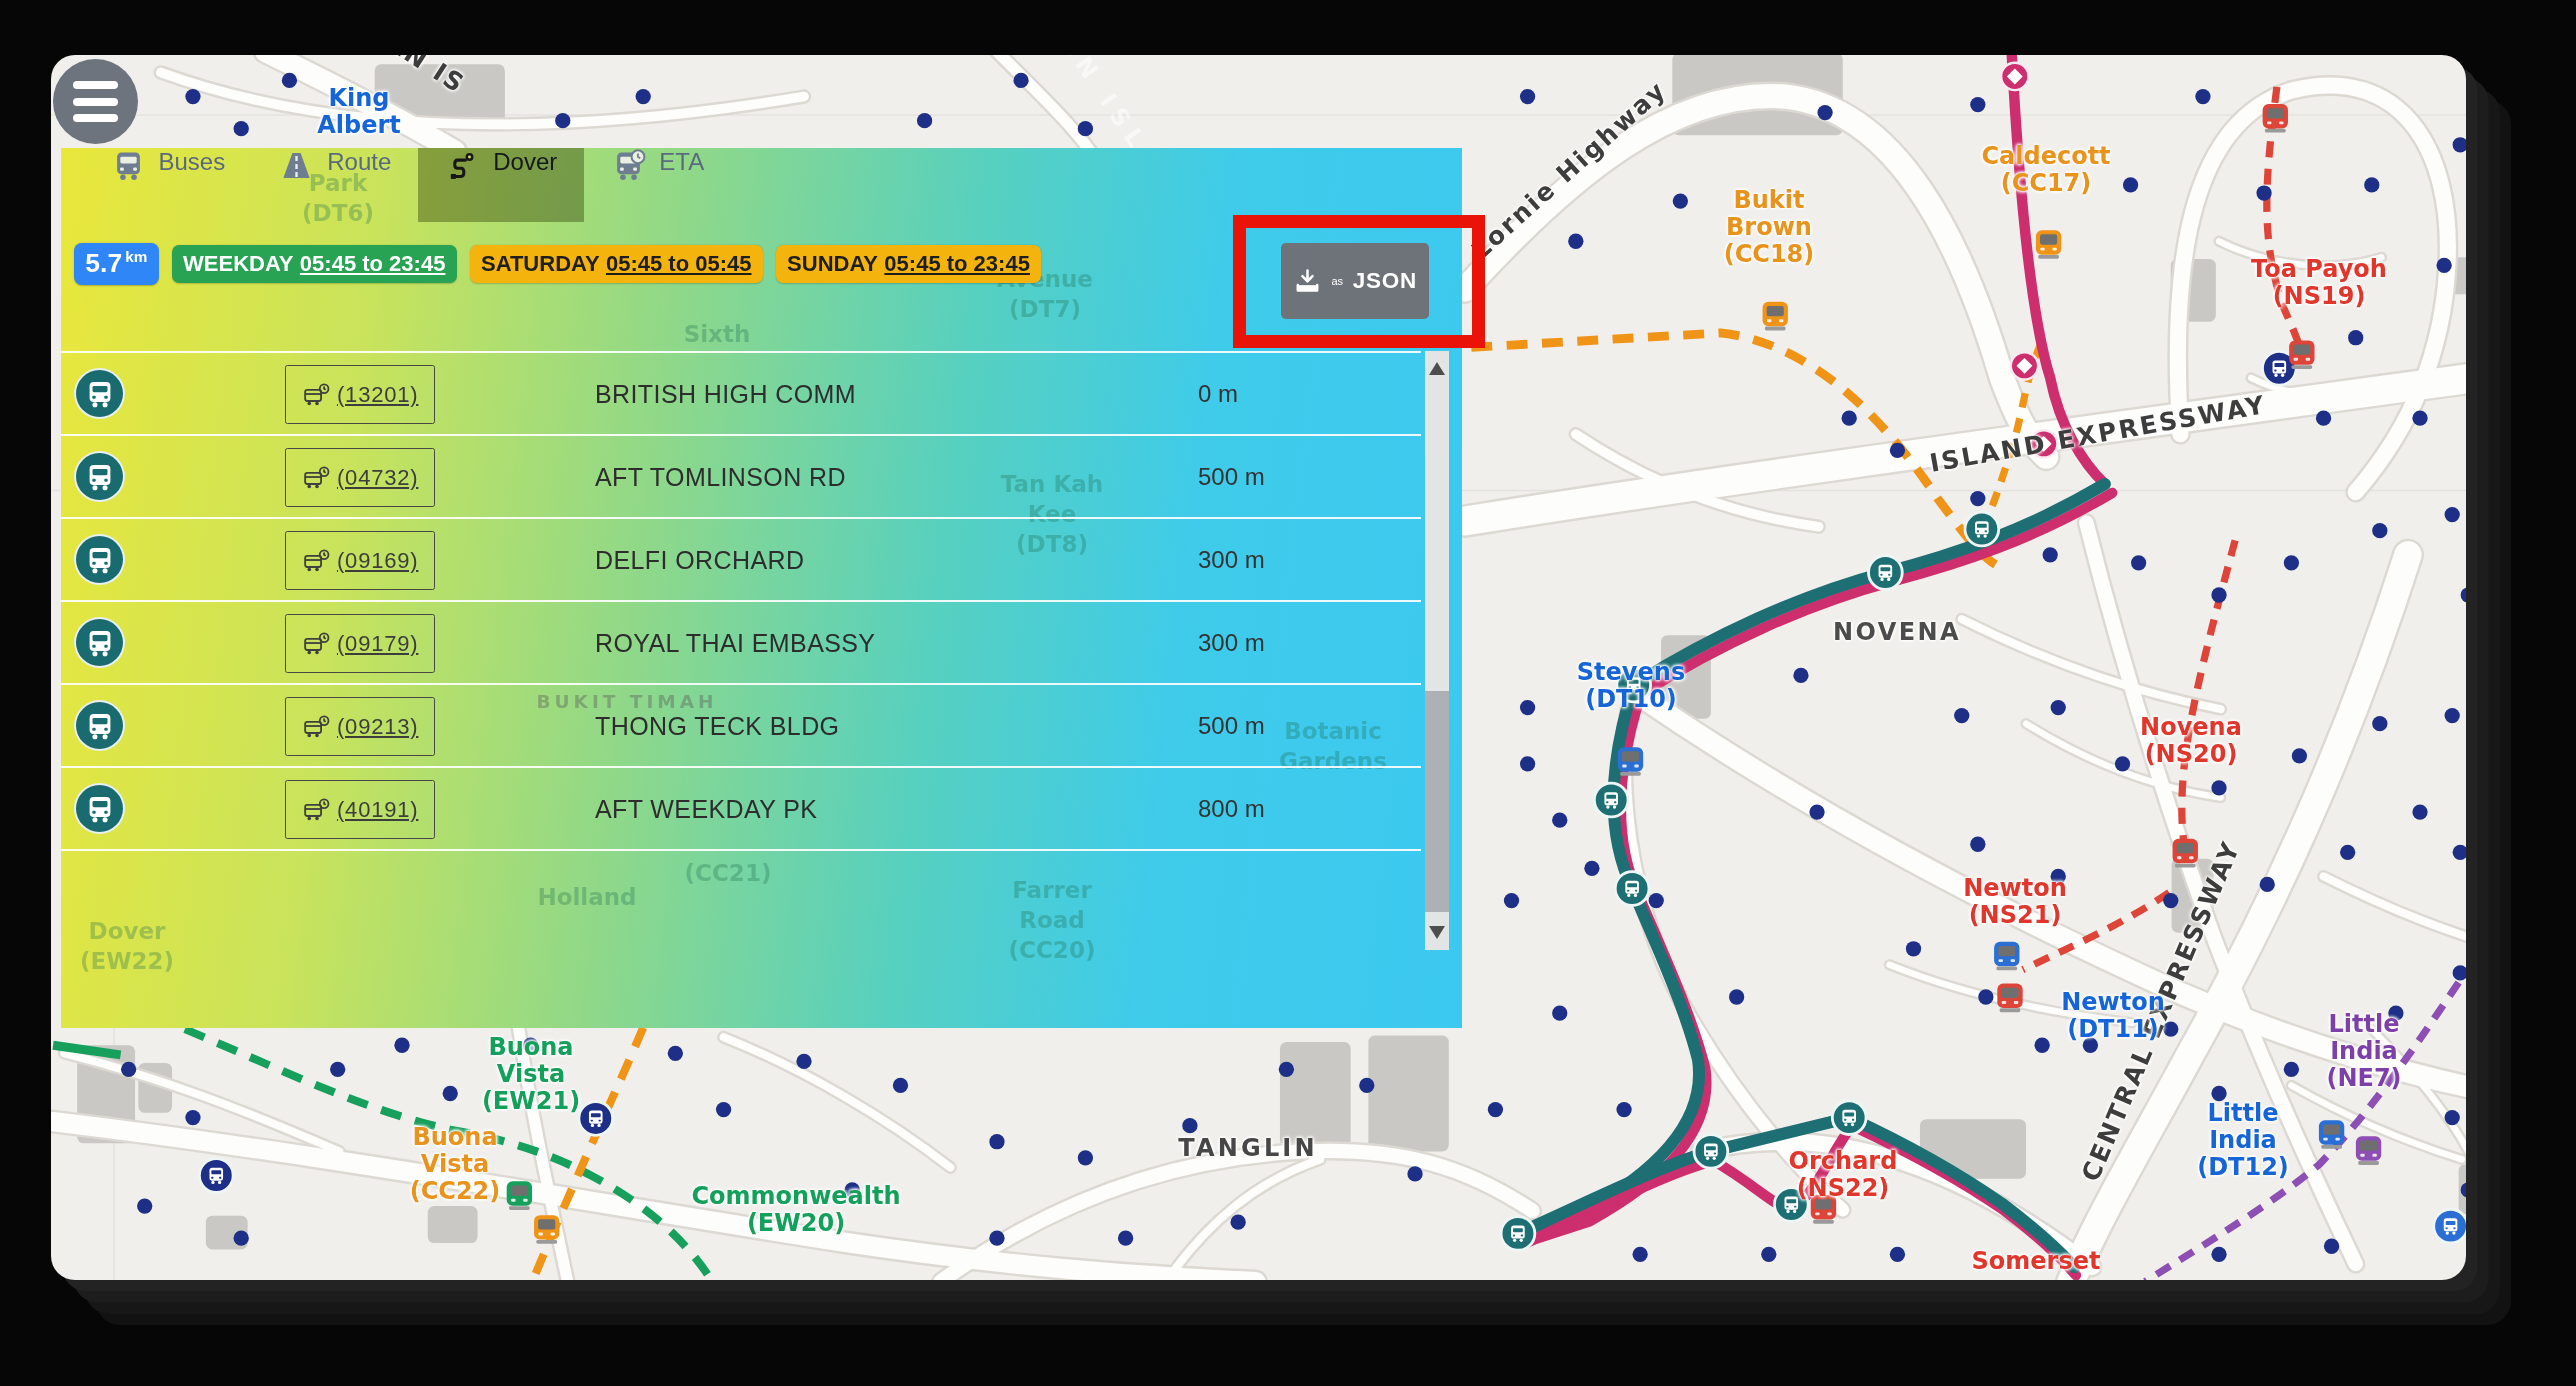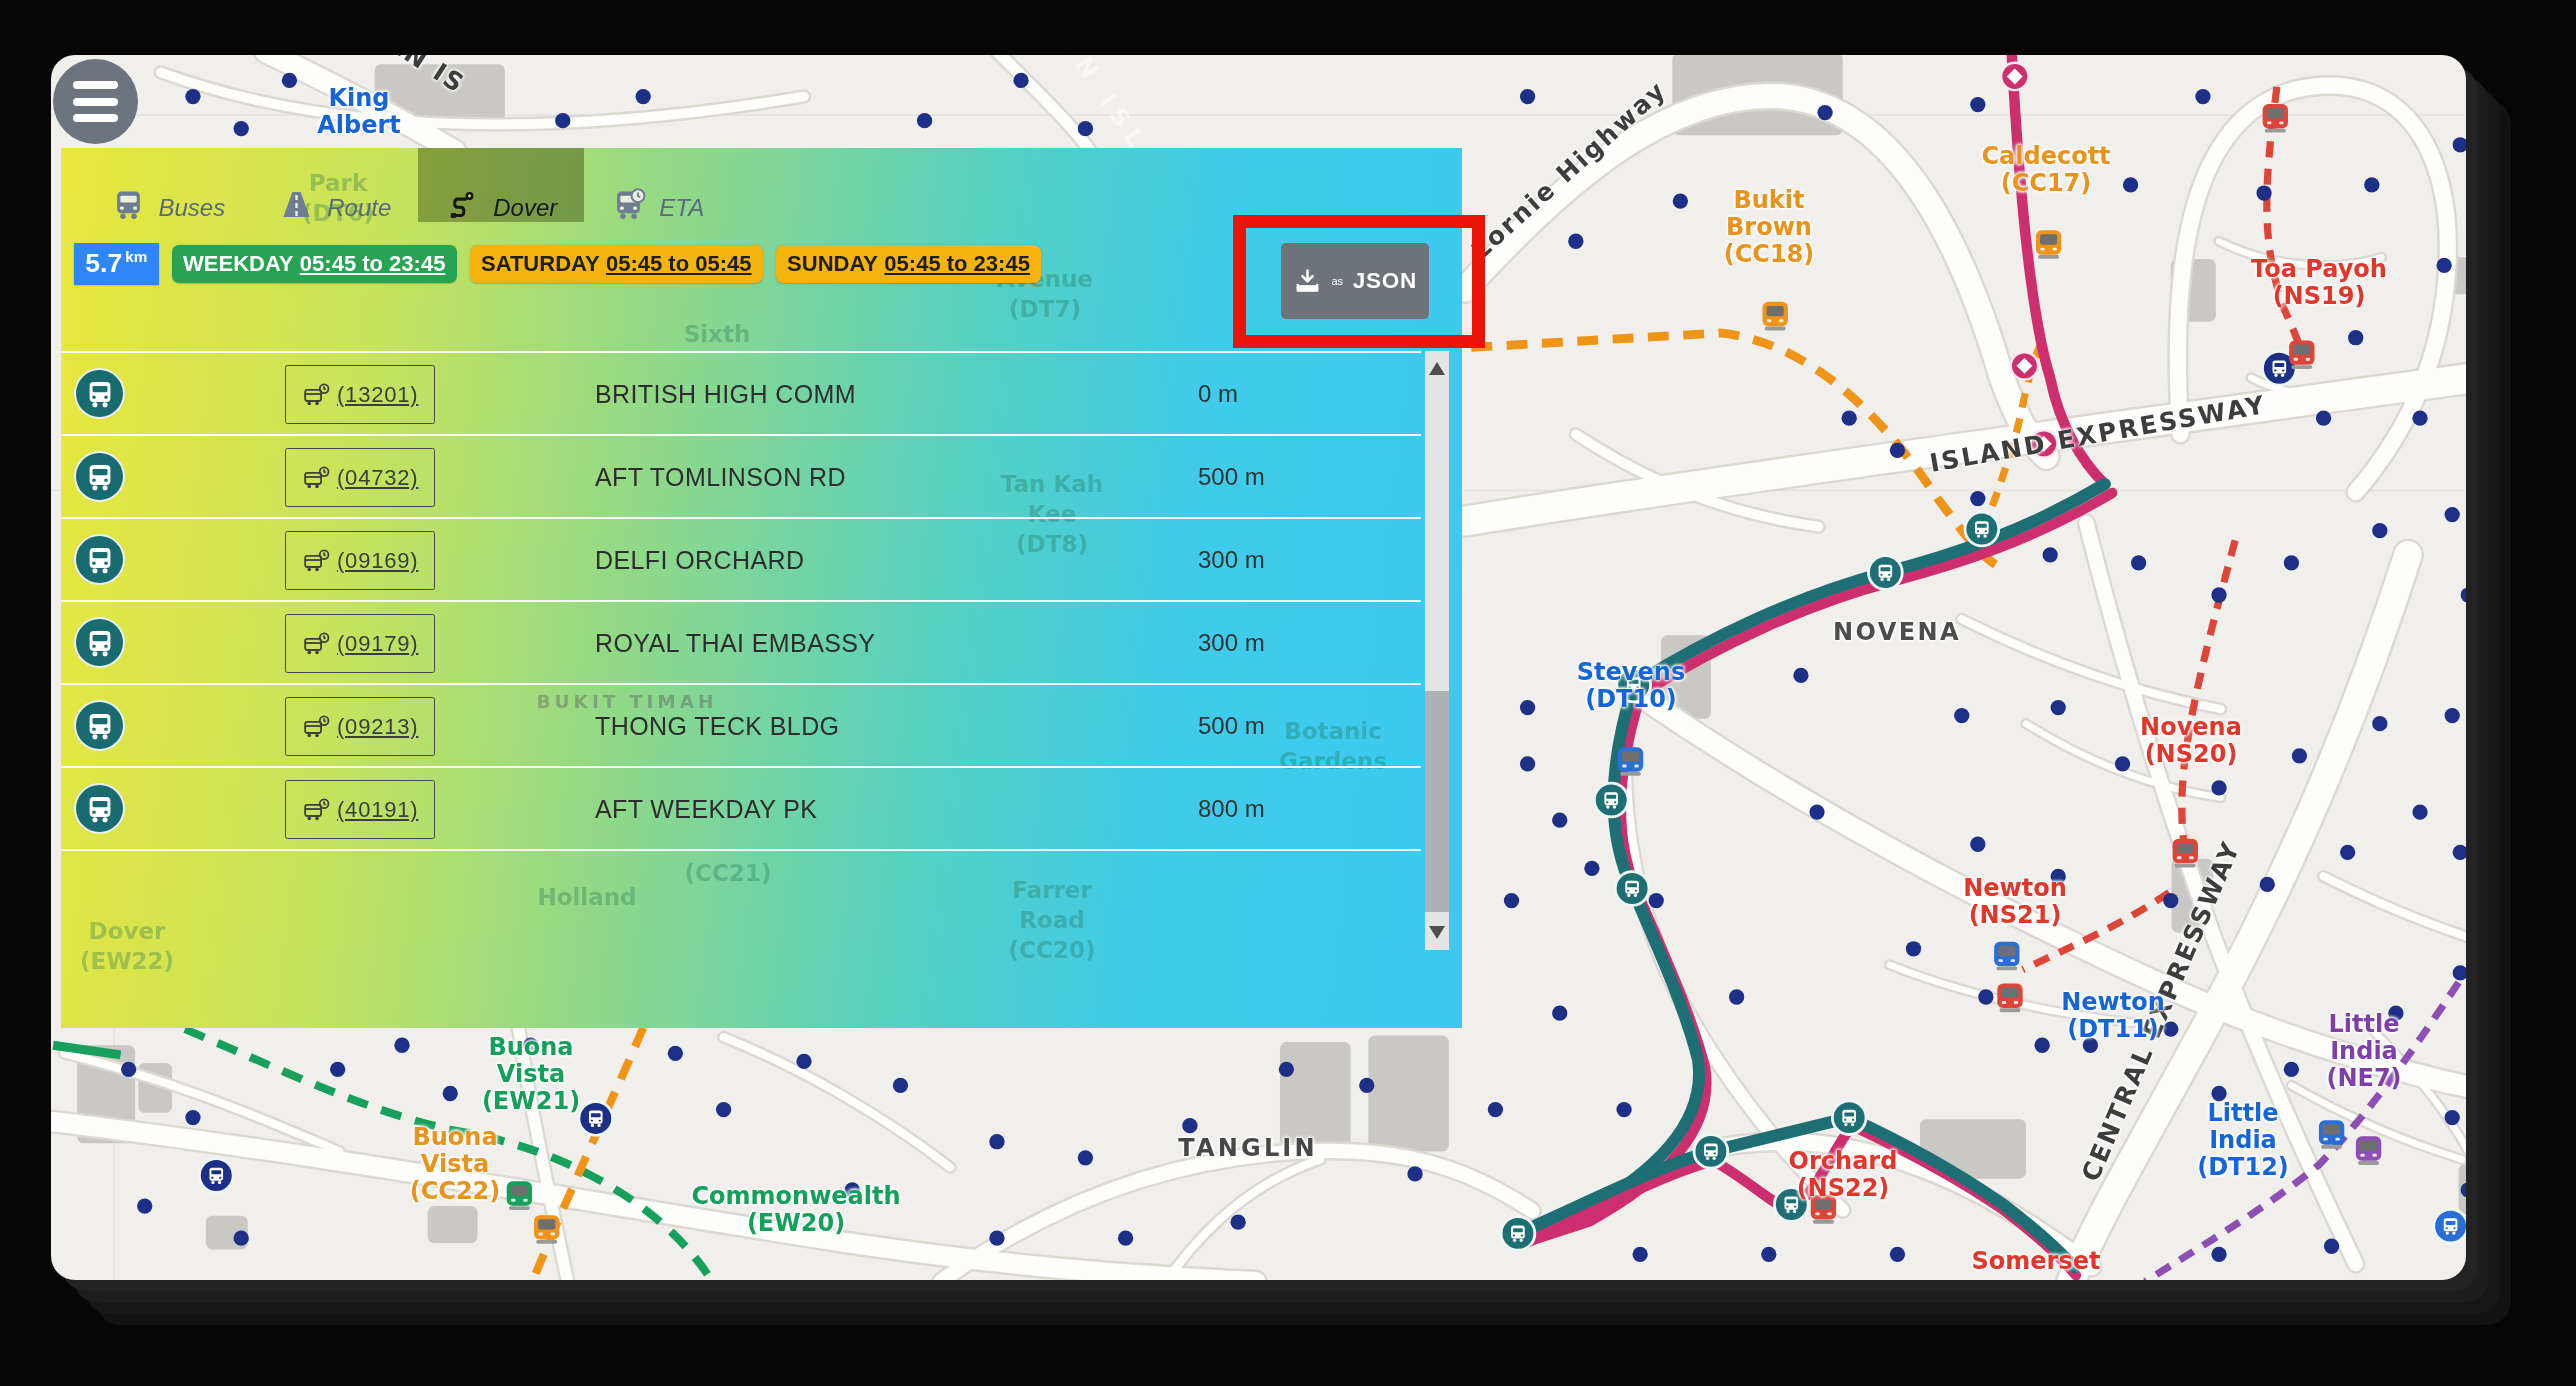--- a/index.html
+++ b/index.html
@@ -24,27 +24,27 @@
   .rlabel.ghostroad { color:rgba(255,255,255,.55); text-shadow:none; letter-spacing:8px; font-size:24px; }
 
   
   #panel { position:absolute; left:61px; top:148px; width:1401px; height:880px; z-index:5;
            background:linear-gradient(97deg,#e9e73b 0%,#c8e35c 22%,#8fd889 42%,#56d0c0 62%,#3fcbe9 78%,#3cc9f1 100%); }
   .ghost { position:absolute; font-family:"DejaVu Sans", sans-serif; font-weight:bold; font-size:23px; line-height:1.3;
            color:#1c6b4e; opacity:.30; text-align:center; transform:translate(-50%,0); white-space:pre-line; z-index:1; }
   .ghost.gray { color:#5a5a5a; letter-spacing:4px; font-size:18.5px; opacity:.4; }
 
   #tabbar { position:absolute; left:0; top:0; width:100%; height:74px; display:flex; align-items:stretch; padding-left:22.5px; z-index:4; }
-  .tab { display:flex; align-items:flex-end; gap:13px; padding:0 27px; color:#5a6a7e; font-size:24px; cursor:pointer;font-style:italic; }
+  .tab { display:flex; align-items:flex-start; gap:13px; padding:0 27px; color:#5a6a7e; font-size:24px; cursor:pointer; }
   .tab svg { width:35px; height:35px; color:#6e7d90; }
   .tab.active { background:rgba(45,58,6,.40); color:#15181c; }
   .tab.active svg { color:#171717; }
 
   #badges { position:absolute; left:13px; top:95px; display:flex; align-items:center; gap:13px; z-index:4; }
-  .kmbadge { background:#2e86f7; color:#fff; border-radius:0; padding:4.8px 11.3px 6.4px; font-weight:bold; font-size:26.5px;
+  .kmbadge { background:#2e86f7; color:#fff; border-radius:8px; padding:4.8px 11.3px 6.4px; font-weight:bold; font-size:26.5px;
              box-shadow:0 0.8px 1.6px rgba(0,0,0,.25); }
   .kmbadge .unit { font-size:15.3px; vertical-align:super; margin-left:3.2px; font-weight:bold; }
   .sched { border-radius:7.2px; padding:6.4px 11.3px; font-weight:bold; font-size:22px; white-space:nowrap; box-shadow:0 0.8px 1.6px rgba(0,0,0,.2); }
   .sched u { margin-left:6.4px; font-weight:bold; }
   .sched.green { background:#27a353; color:#fff; }
   .sched.amber { background:#f4b40d; color:#1e1e1e; }
 
   #jsonbtn { position:absolute; left:1220px; top:95px; width:148px; height:76px; background:#6e7379; border:0;
              border-radius:4.8px; color:#fff; display:flex; align-items:center; justify-content:center; gap:9.6px;
              font-size:22.5px; cursor:pointer; z-index:4; font-family:"Liberation Sans",sans-serif; }

